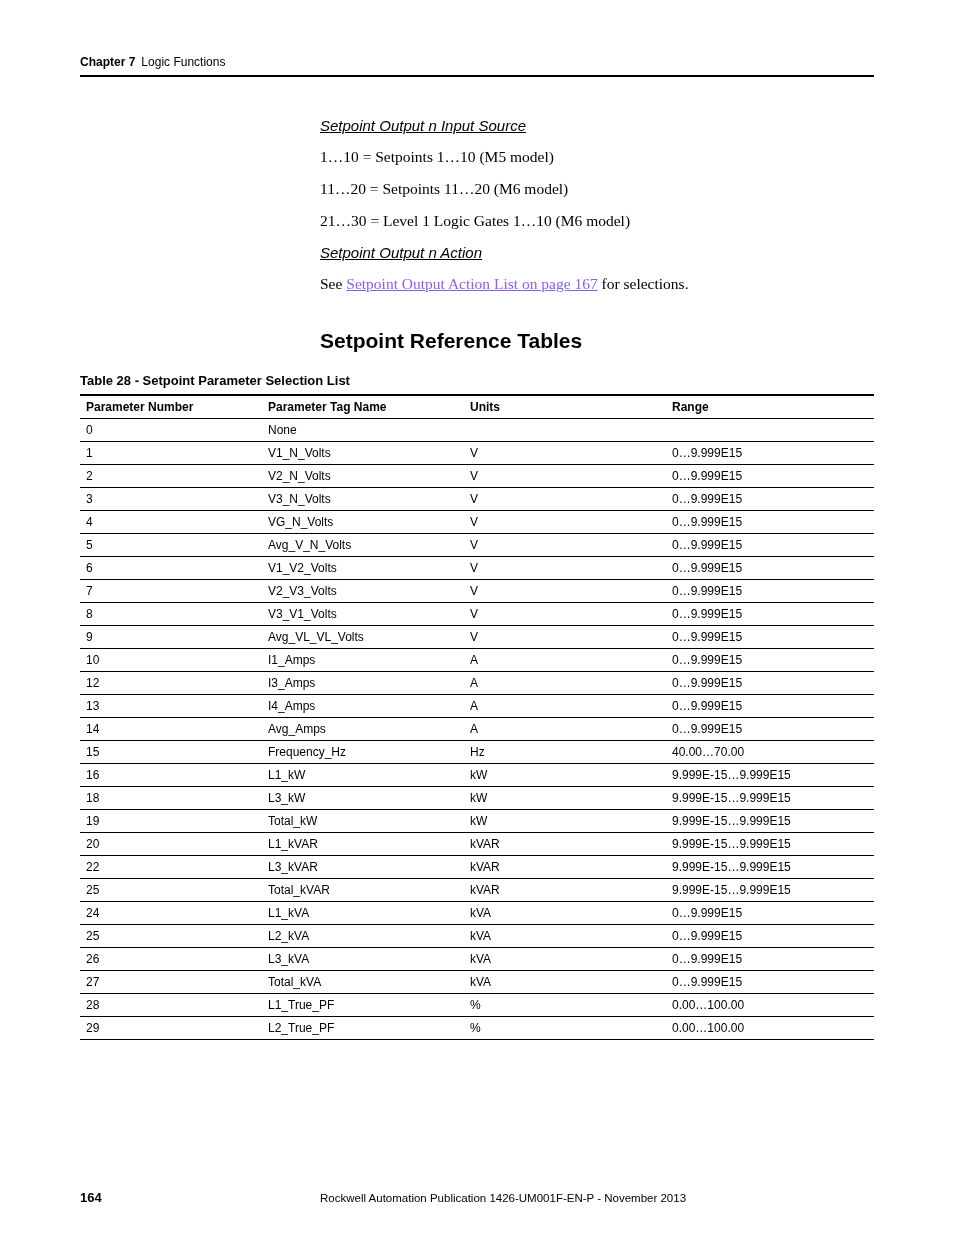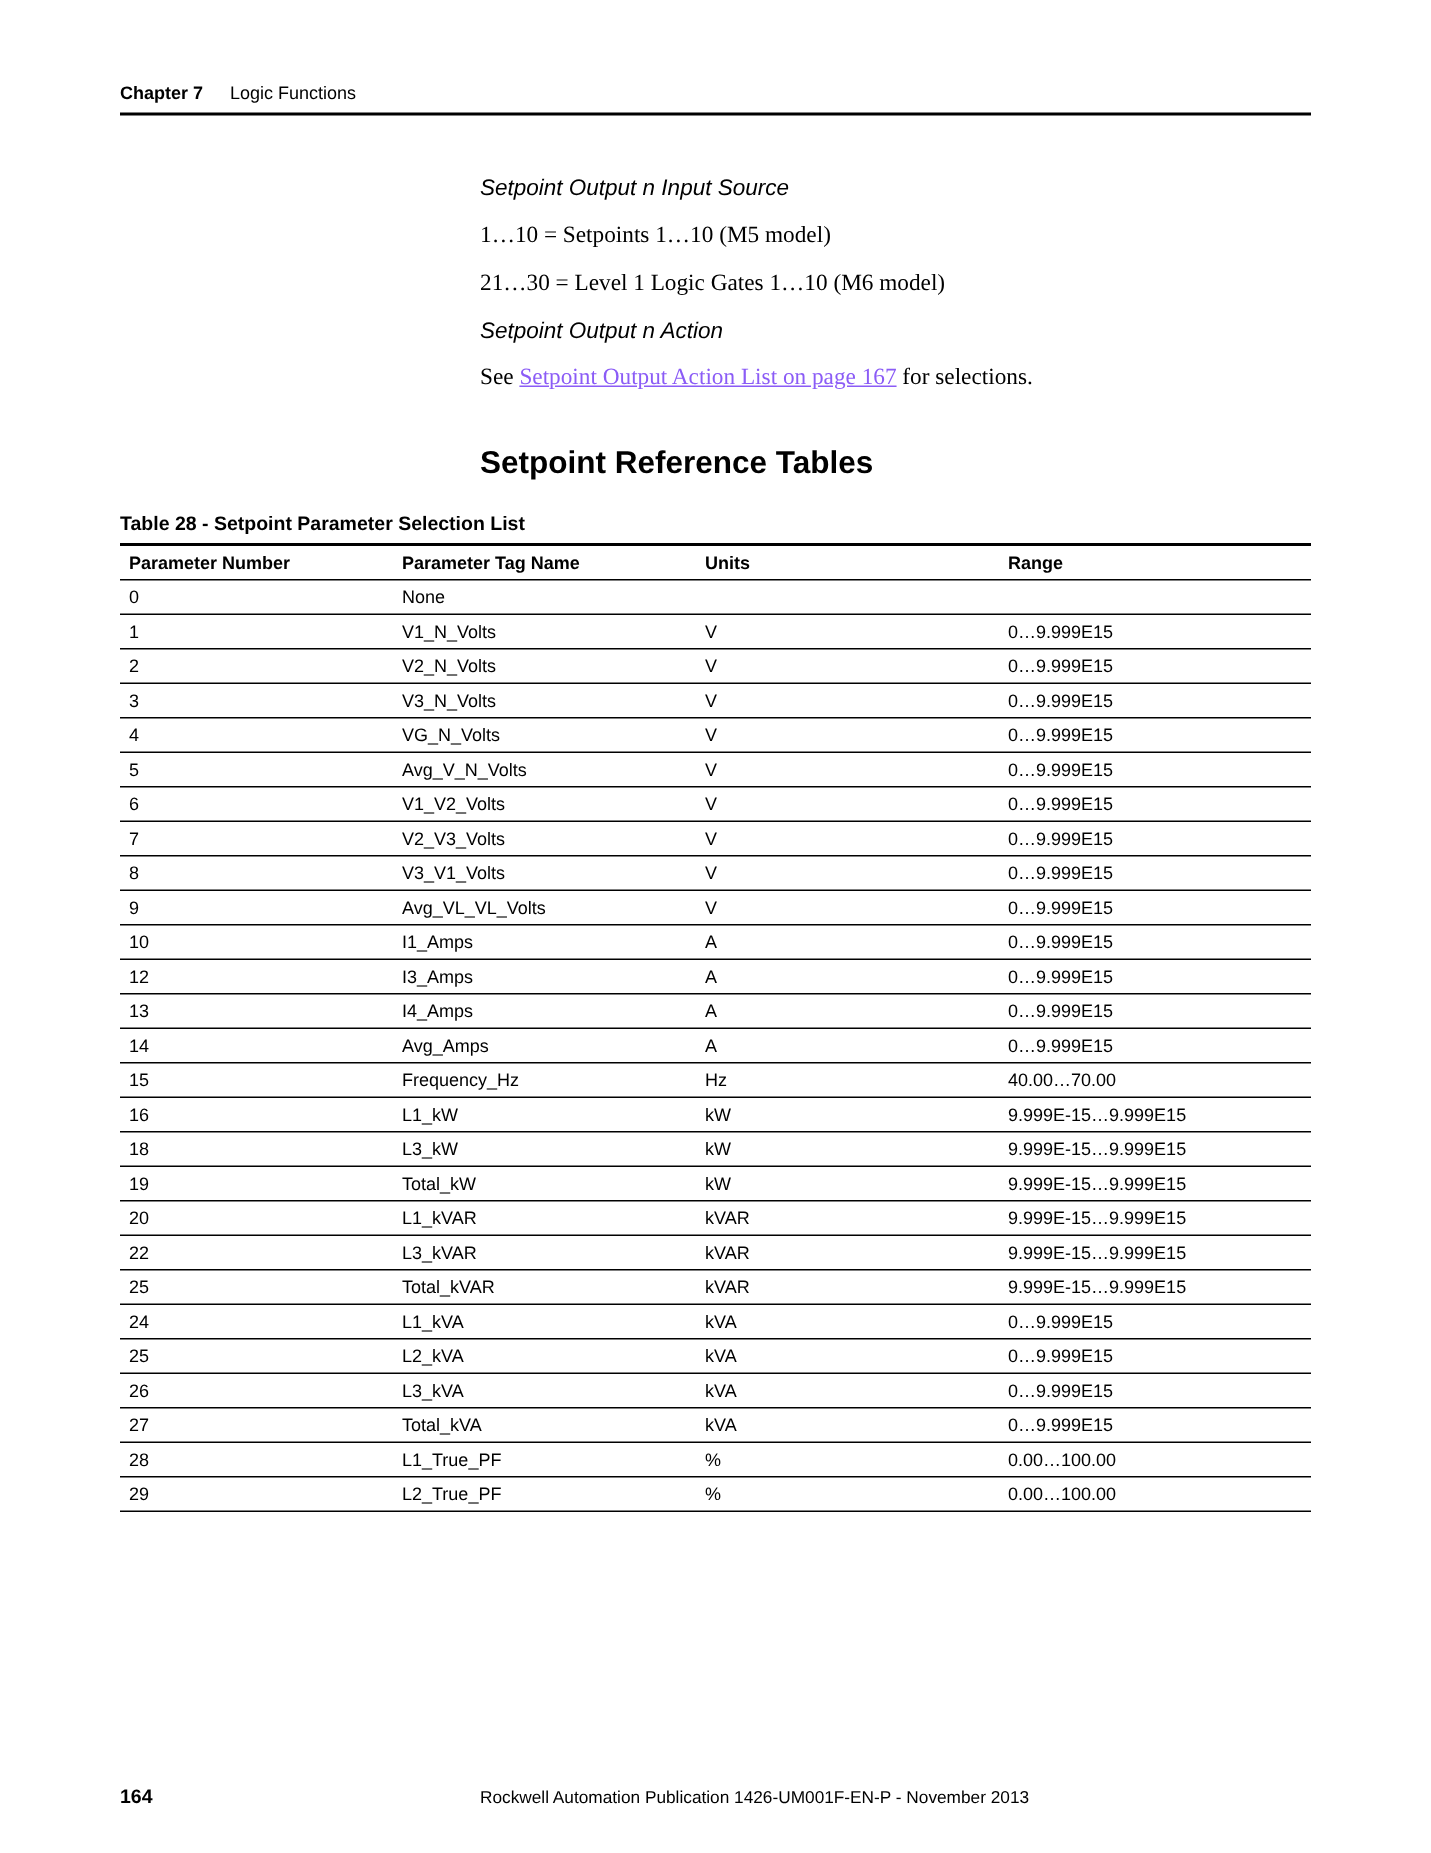--- a/index.html
+++ b/index.html
@@ -18,31 +18,32 @@
   .running-head {
     display: flex;
     align-items: baseline;
     font-size: 12px;
     padding-bottom: 6px;
     border-bottom: 2px solid #000;
     margin-bottom: 40px;
   }
   .running-head .chapter {
     font-weight: bold;
-    margin-right: 18px;
+    margin-right: 6px;
   }
   .content-indent {
     margin-left: 240px;
   }
   .italic-sub {
     font-style: italic;
     font-family: "Helvetica Neue", Arial, sans-serif;
     font-size: 15px;
     margin: 0 0 14px 0;
     font-weight: 400;
+    text-decoration: underline;
   }
   .serif {
     font-family: Garamond, "Times New Roman", serif;
     font-size: 15.5px;
     margin: 0 0 14px 0;
   }
   .link {
     color: #8b5cf6;
     text-decoration: underline;
   }
@@ -108,20 +109,21 @@
 <div class="page">
 
   <div class="running-head">
     <span class="chapter">Chapter 7</span>
     <span>Logic Functions</span>
   </div>
 
   <div class="content-indent">
     <p class="italic-sub">Setpoint Output n Input Source</p>
     <p class="serif">1…10 = Setpoints 1…10 (M5 model)</p>
+    <p class="serif">11…20 = Setpoints 11…20 (M6 model)</p>
     <p class="serif">21…30 = Level 1 Logic Gates 1…10 (M6 model)</p>
 
     <p class="italic-sub">Setpoint Output n Action</p>
     <p class="serif see-line">
       <span class="nolink">See </span><a href="#" class="link">Setpoint Output Action List on page 167</a><span class="nolink"> for selections.</span>
     </p>
 
     <h2 class="section-title">Setpoint Reference Tables</h2>
   </div>
 

